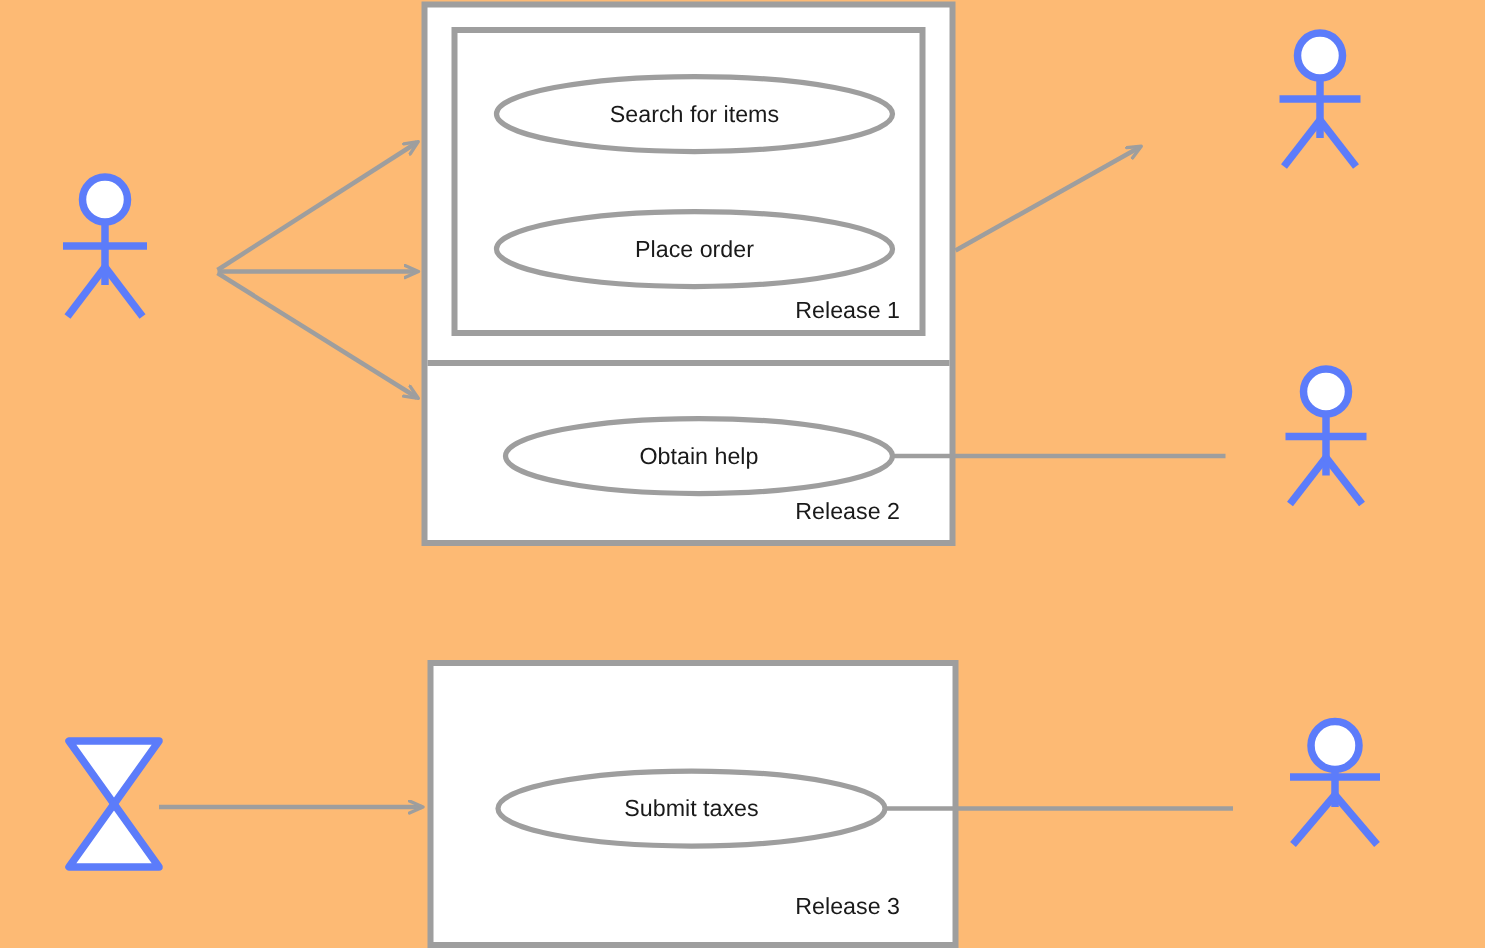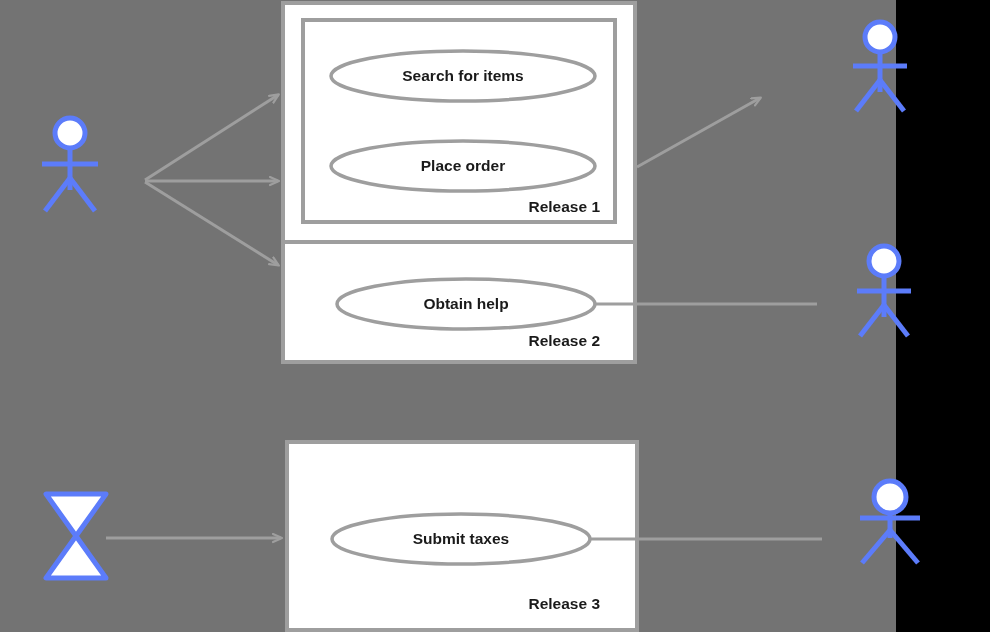--- a/index.html
+++ b/index.html
@@ -9,24 +9,23 @@
     background: #000000;
   }
   body {
     width: 990px;
     height: 632px;
     overflow: hidden;
     font-family: "Liberation Sans", sans-serif;
   }
   #canvas {
     position: relative;
-    width: 896px;
+    width: 990px;
     height: 632px;
-    background: #737373;
-    font-weight: bold;
+    background: #fdba74;
   }
   #canvas svg {
     position: absolute;
     left: 0;
     top: 0;
   }
   .uc-label {
     font-family: "Liberation Sans", sans-serif;
     font-size: 15.5px;
     fill: #1a1a1a;

